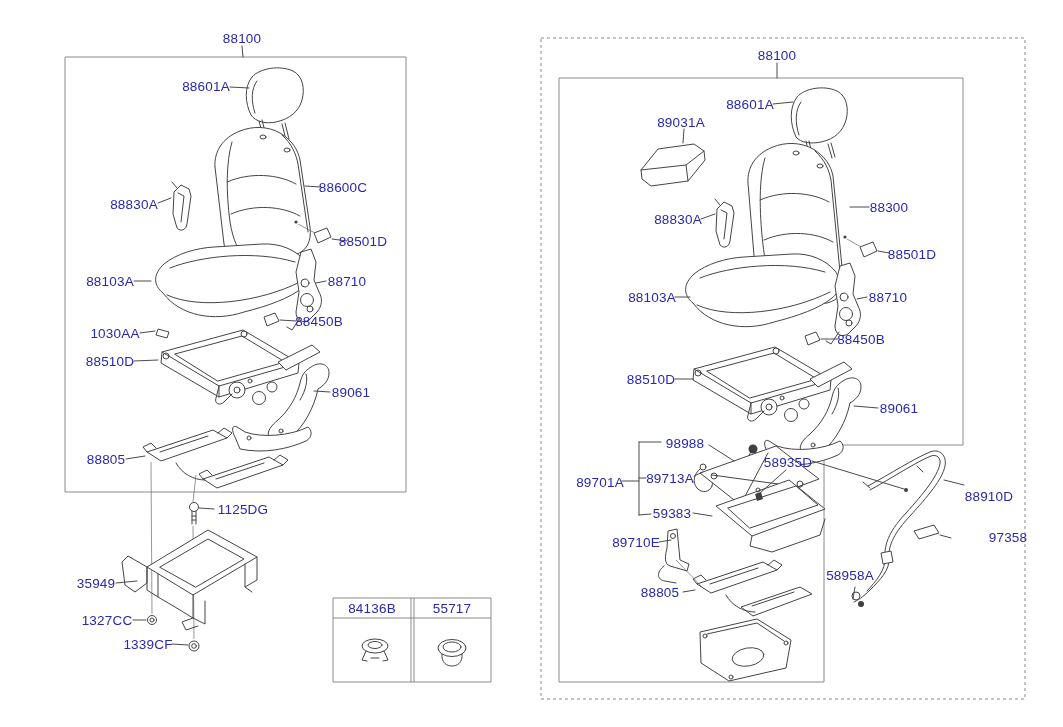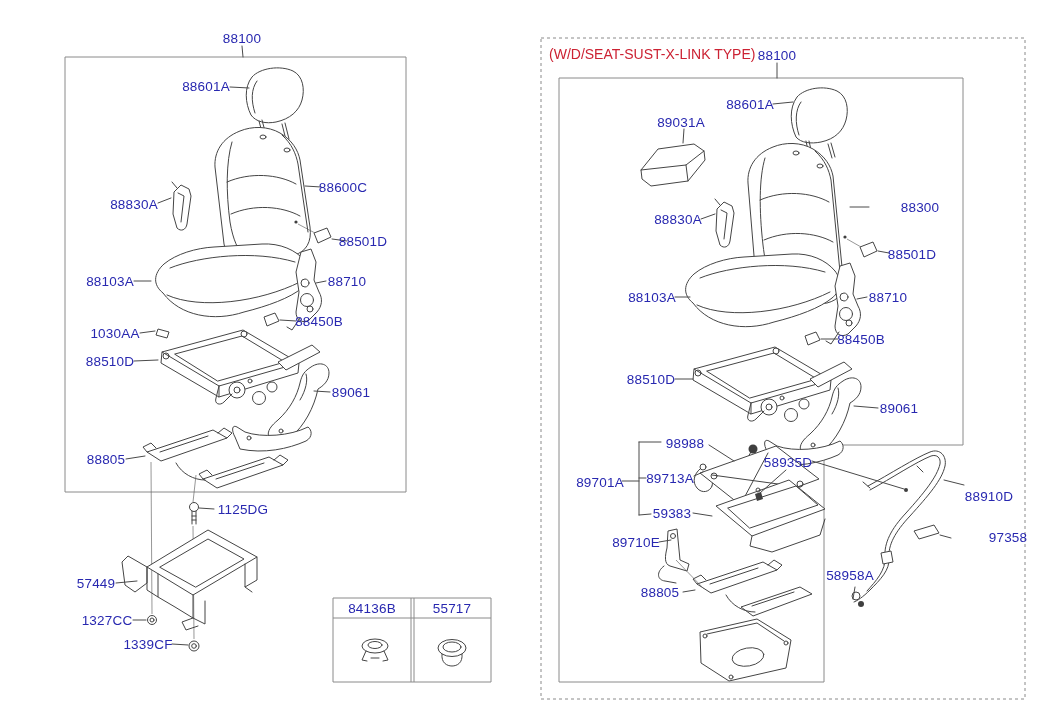--- a/index.html
+++ b/index.html
@@ -372,33 +372,32 @@
   <div class="pl" style="left:343px;top:187px">88600C</div>
   <div class="pl" style="left:363px;top:241px">88501D</div>
   <div class="pl" style="left:110px;top:281px">88103A</div>
   <div class="pl" style="left:347px;top:281px">88710</div>
   <div class="pl" style="left:319px;top:321px">88450B</div>
   <div class="pl" style="left:115px;top:333px">1030AA</div>
   <div class="pl" style="left:110px;top:361px">88510D</div>
   <div class="pl" style="left:351px;top:392px">89061</div>
   <div class="pl" style="left:106px;top:459px">88805</div>
   <div class="pl" style="left:243px;top:509px">1125DG</div>
-  <div class="pl" style="left:96px;top:583px">57449</div>
+  <div class="pl" style="left:96px;top:583px">35949</div>
   <div class="pl" style="left:107px;top:620px">1327CC</div>
   <div class="pl" style="left:148px;top:644px">1339CF</div>
 
   <div class="pl" style="left:372px;top:608px">84136B</div>
   <div class="pl" style="left:452px;top:608px">55717</div>
 
-  <div class="variant" style="left:549px;top:54px">(W/D/SEAT-SUST-X-LINK TYPE)</div>
   <div class="pl" style="left:777px;top:55px">88100</div>
   <div class="pl" style="left:750px;top:104px">88601A</div>
   <div class="pl" style="left:681px;top:122px">89031A</div>
   <div class="pl" style="left:678px;top:219px">88830A</div>
-  <div class="pl" style="left:920px;top:207px">88300</div>
+  <div class="pl" style="left:889px;top:207px">88300</div>
   <div class="pl" style="left:912px;top:254px">88501D</div>
   <div class="pl" style="left:652px;top:297px">88103A</div>
   <div class="pl" style="left:888px;top:297px">88710</div>
   <div class="pl" style="left:861px;top:339px">88450B</div>
   <div class="pl" style="left:651px;top:379px">88510D</div>
   <div class="pl" style="left:899px;top:408px">89061</div>
   <div class="pl" style="left:685px;top:443px">98988</div>
   <div class="pl" style="left:788px;top:462px">58935D</div>
   <div class="pl" style="left:600px;top:482px">89701A</div>
   <div class="pl" style="left:670px;top:478px">89713A</div>

